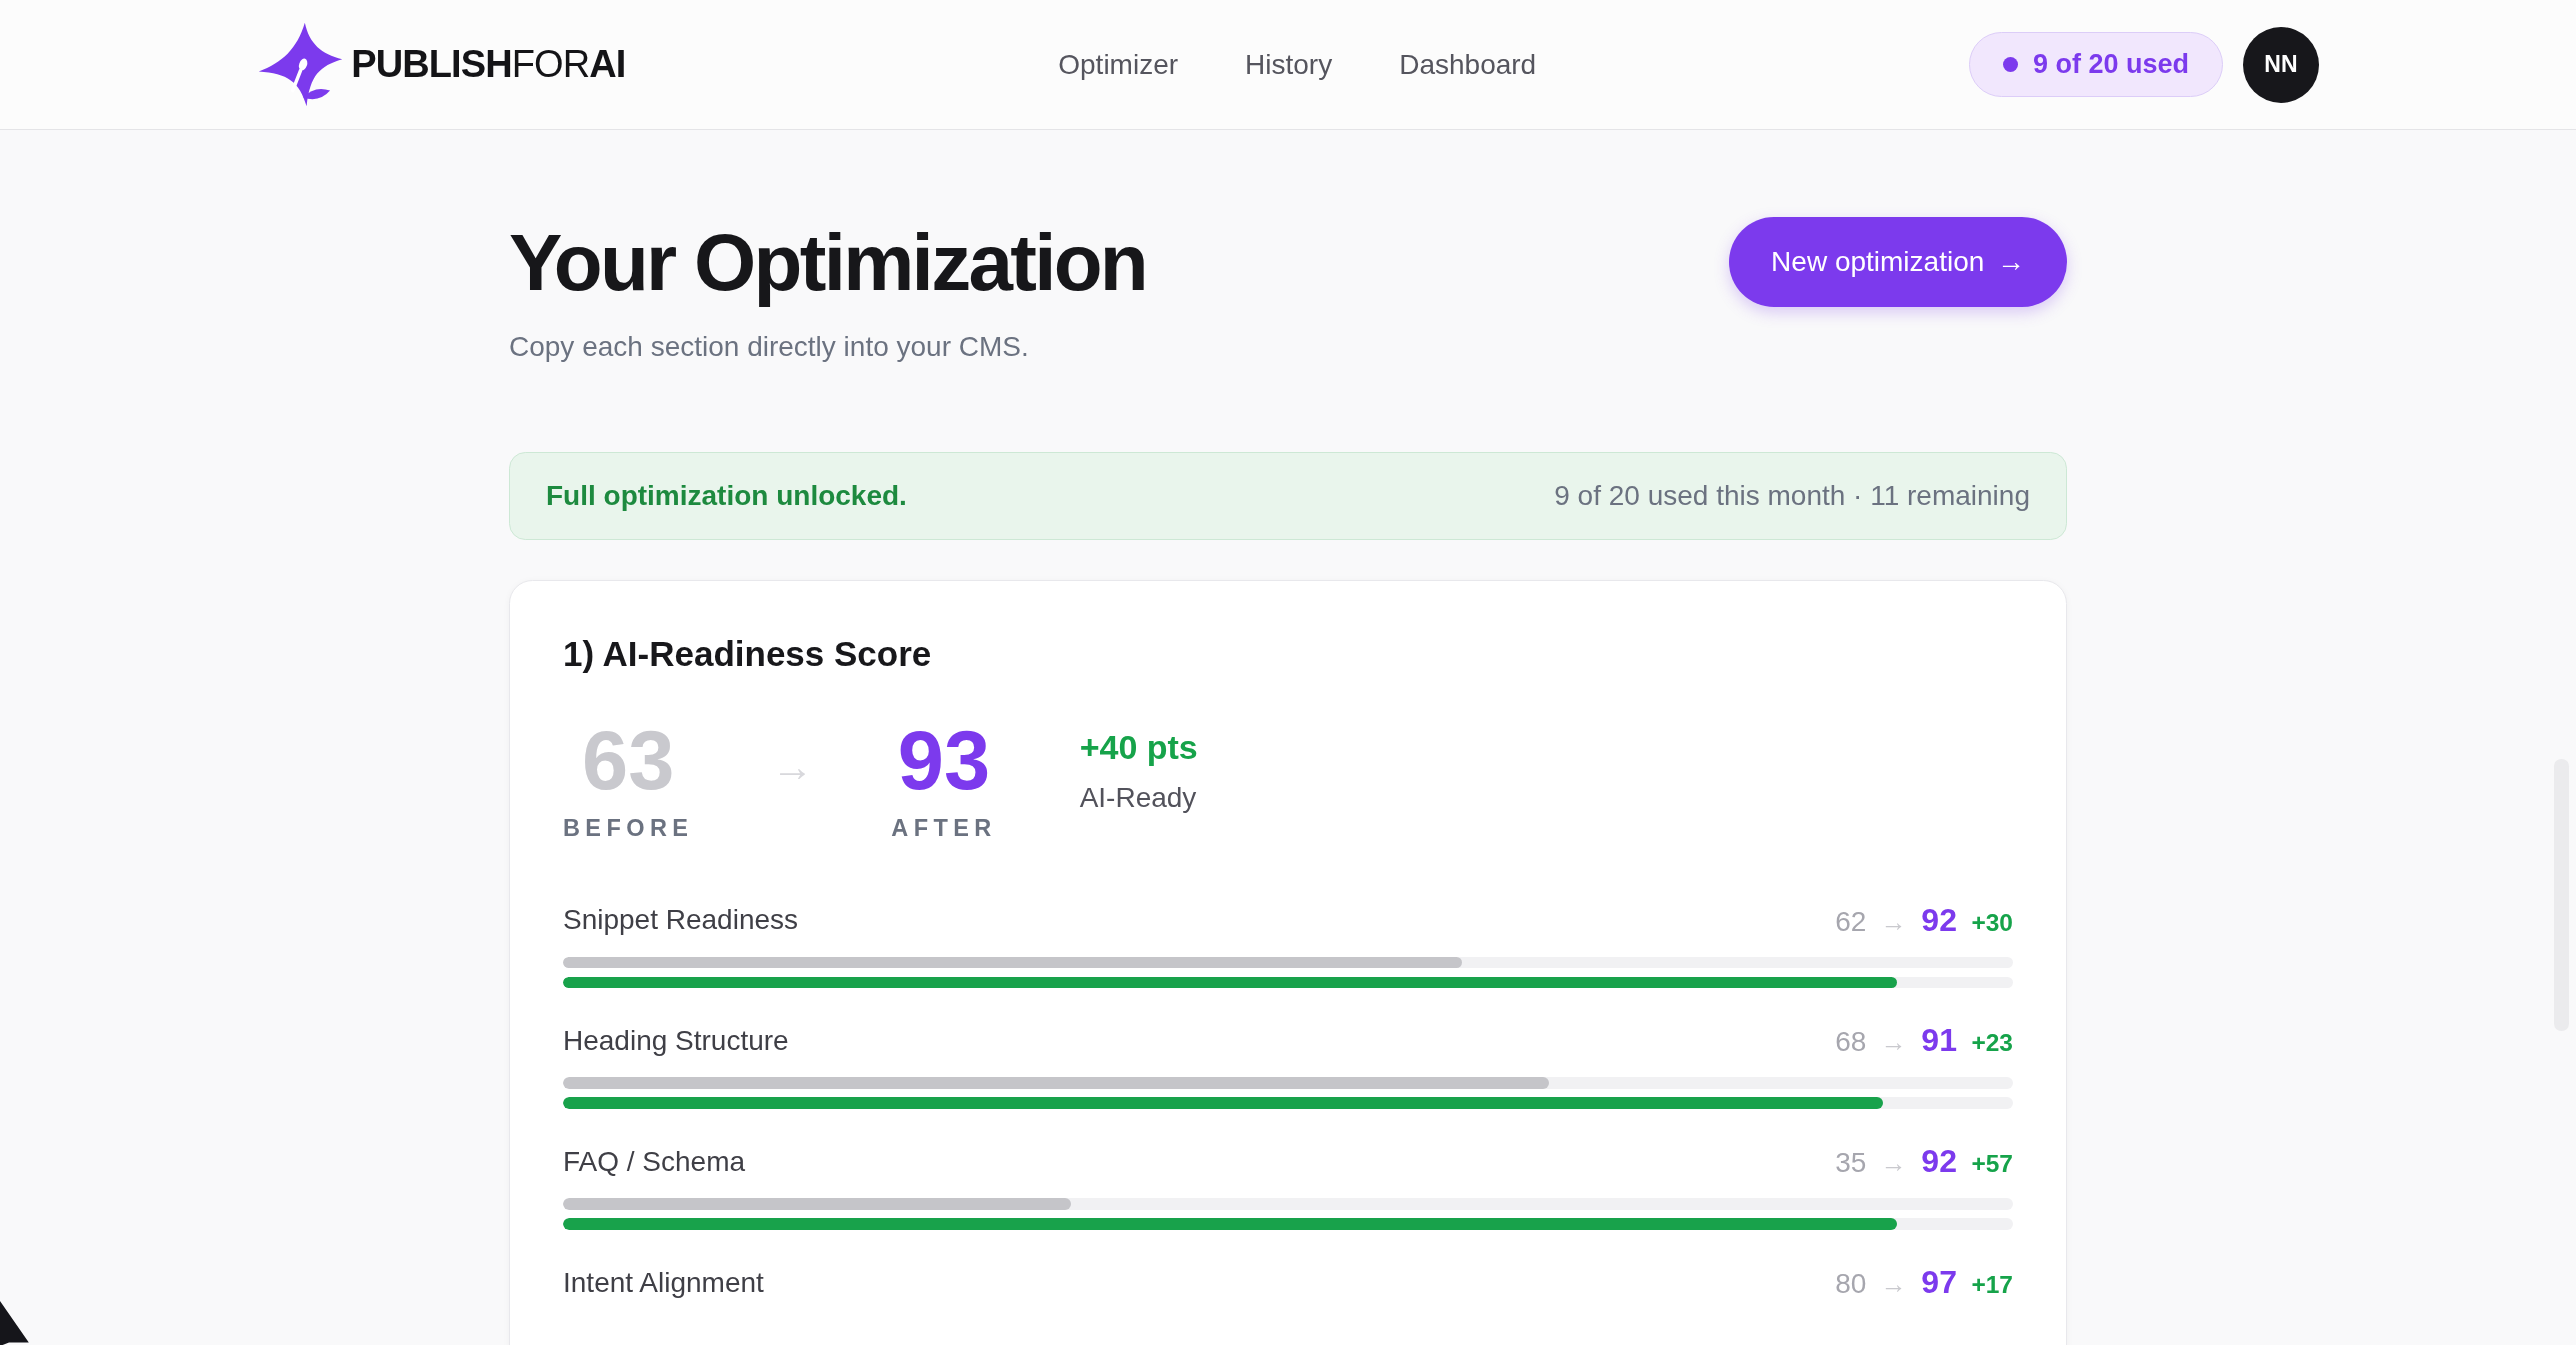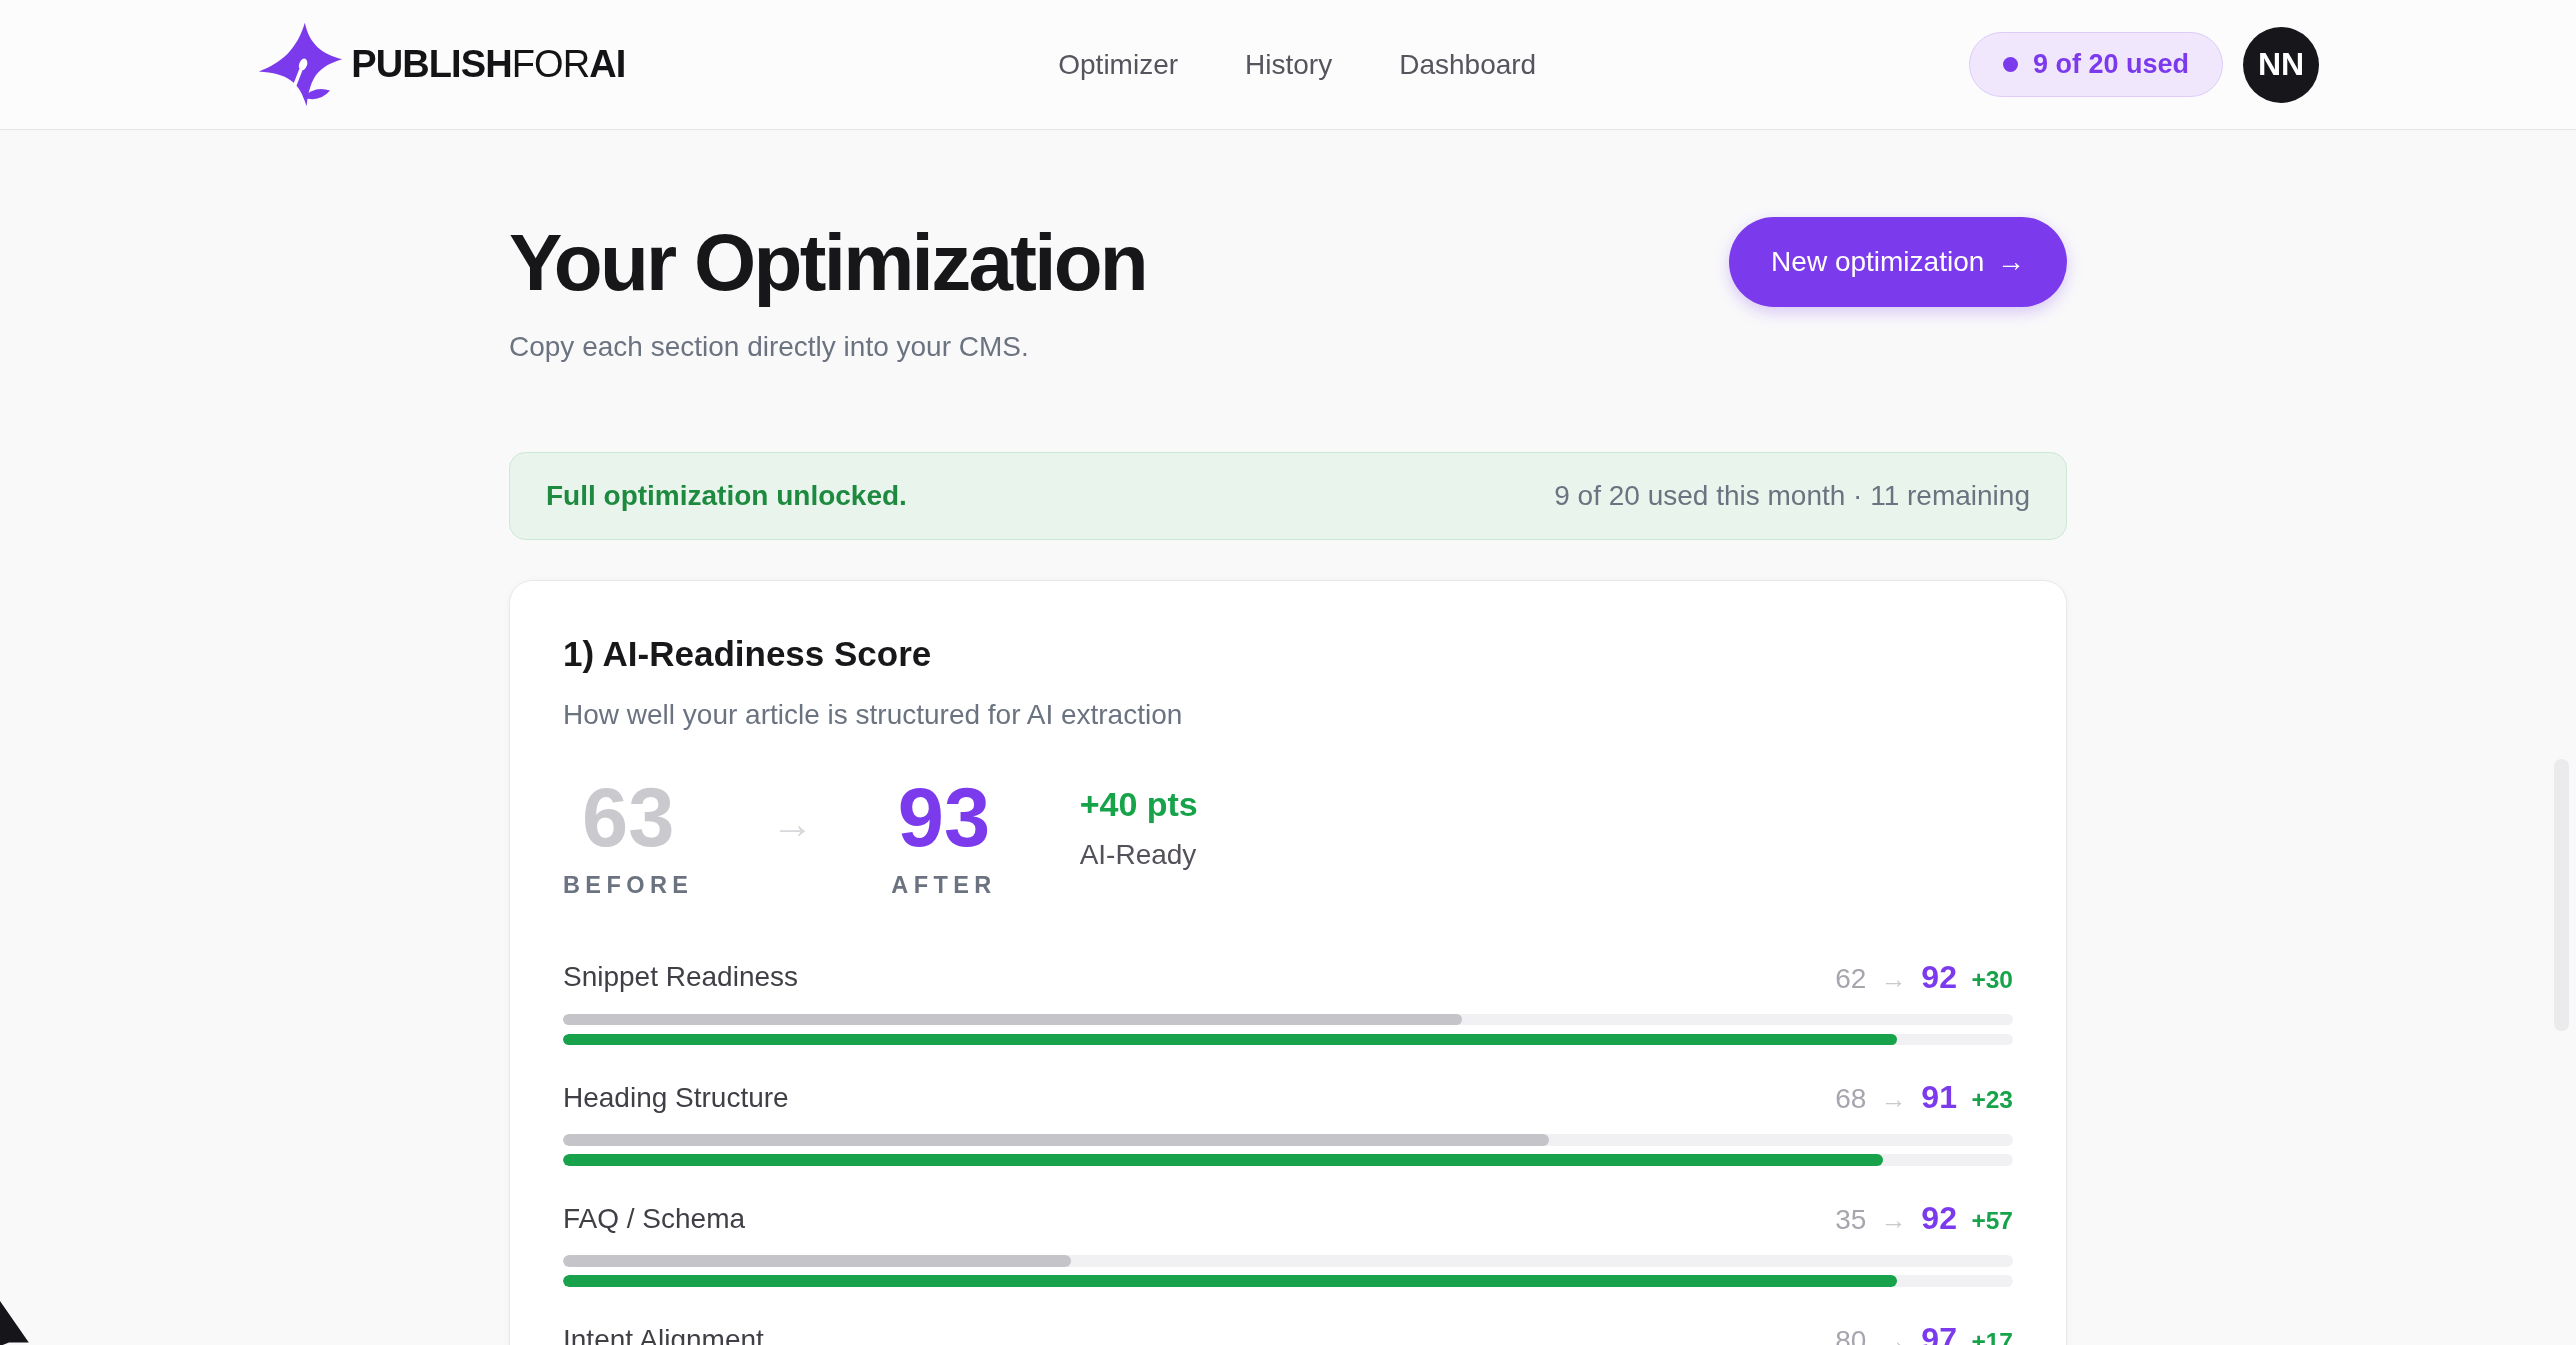--- a/index.html
+++ b/index.html
@@ -39,21 +39,21 @@
     padding: 16.3px 33px;
     color: #7c3aed;
     font-size: 27px;
     font-weight: bold;
     cursor: pointer;
   }
   .usage-dot { width: 15.4px; height: 15.4px; border-radius: 50%; background: #7c3aed; }
   .avatar {
     width: 76px; height: 76px; border-radius: 50%;
     background: #17171b; color: #fff;
-    font-size: 32px; font-weight: bold;
+    font-size: 23px; font-weight: bold;
     display: flex; align-items: center; justify-content: center;
     cursor: pointer;
   }
 
   
   .main { width: 1558px; margin: 0 auto; }
 
   .hero { margin-top: 87px; display: flex; justify-content: space-between; align-items: flex-start; }
   .hero-title { font-size: 80px; font-weight: bold; letter-spacing: -2.7px; color: #17171a; }
   .hero-sub { margin-top: 22px; font-size: 28px; color: #6b7280; }
@@ -187,21 +187,20 @@
     </button>
   </div>
 
   <div class="banner">
     <span class="banner-message">Full optimization unlocked.</span>
     <span class="banner-usage">9 of 20 used this month · 11 remaining</span>
   </div>
 
   <div class="card">
     <div class="card-title">1) AI-Readiness Score</div>
-    <div class="card-desc">How well your article is structured for AI extraction</div>
 
     <div class="score-row">
       <div class="score-block score-before">
         <div class="score-big">63</div>
         <div class="score-label">BEFORE</div>
       </div>
       <div class="score-arrow">→</div>
       <div class="score-block score-after">
         <div class="score-big">93</div>
         <div class="score-label">AFTER</div>

